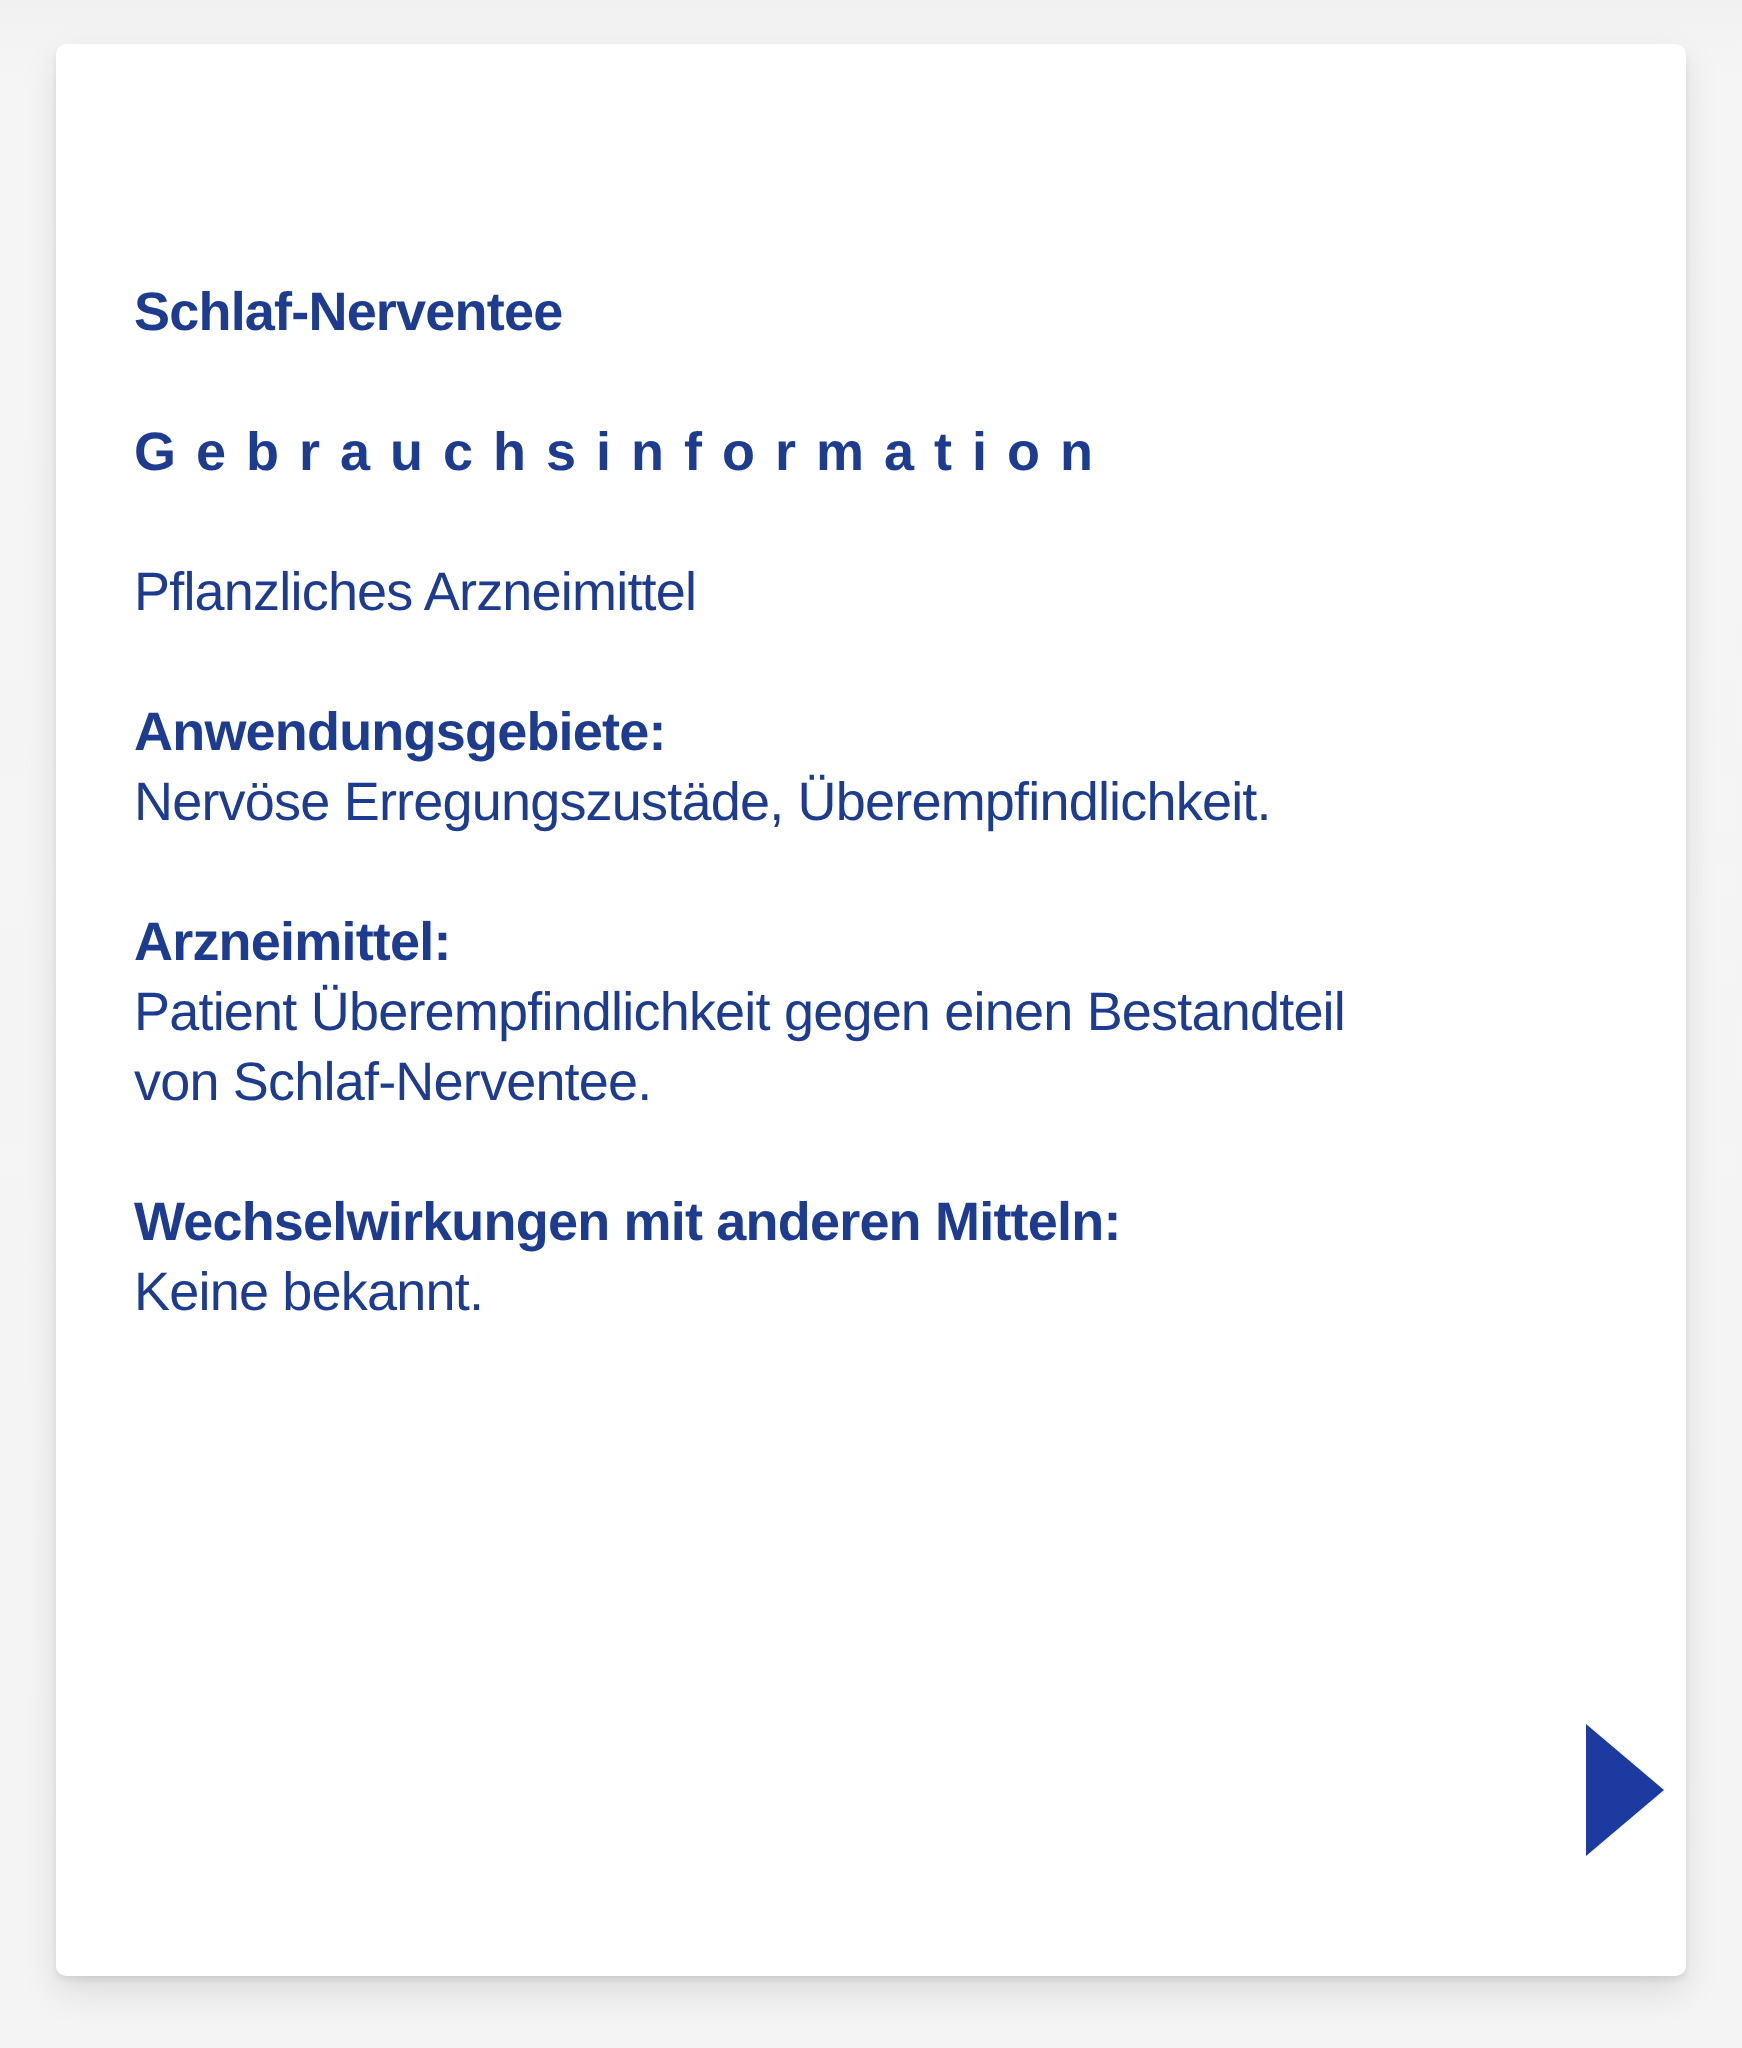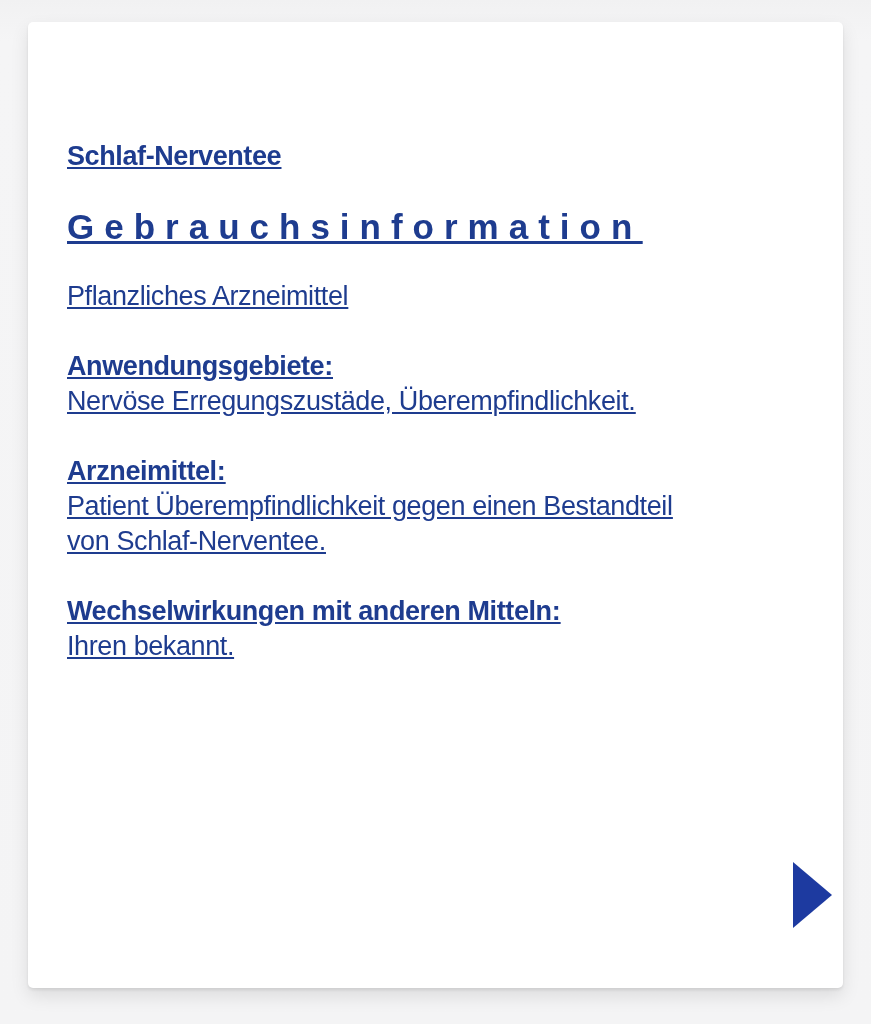--- a/index.html
+++ b/index.html
@@ -1,15 +1,15 @@
 <!DOCTYPE html>
 <html><head>
 <meta charset="utf-8">
 <style>
-  * { margin: 0; padding: 0; box-sizing: border-box; text-decoration: underline; }
+  * { margin: 0; padding: 0; box-sizing: border-box; }
 
   html, body {
     width: 871px;
     height: 1024px;
     overflow: hidden;
     background: #f4f4f5;
     font-family: "Liberation Sans", sans-serif;
   }
 
   .stage {
@@ -44,21 +44,21 @@
     font-size: 27px;
     line-height: 35px;
     letter-spacing: -0.4px;
     white-space: nowrap;
     color: #1e3c8f;
   }
 
   .bold { font-weight: bold; }
 
   .spaced-heading {
-    font-size: 35px;
+    font-size: 27px;
     line-height: 35px;
     font-weight: bold;
     letter-spacing: 10px;
     white-space: nowrap;
     color: #1e3c8f;
   }
 
   .next-arrow {
     position: absolute;
     left: 765px;
@@ -98,21 +98,21 @@
       </div>
 
       <div class="block">
         <div class="line bold">Arzneimittel:</div>
         <div class="line">Patient Überempfindlichkeit gegen einen Bestandteil</div>
         <div class="line">von Schlaf-Nerventee.</div>
       </div>
 
       <div class="block">
         <div class="line bold">Wechselwirkungen mit anderen Mitteln:</div>
-        <div class="line">Ihren bekannt.</div>
+        <div class="line">Keine bekannt.</div>
       </div>
 
     </div>
 
     <div class="next-arrow"></div>
 
   </div>
 </div>
 
 </body></html>

